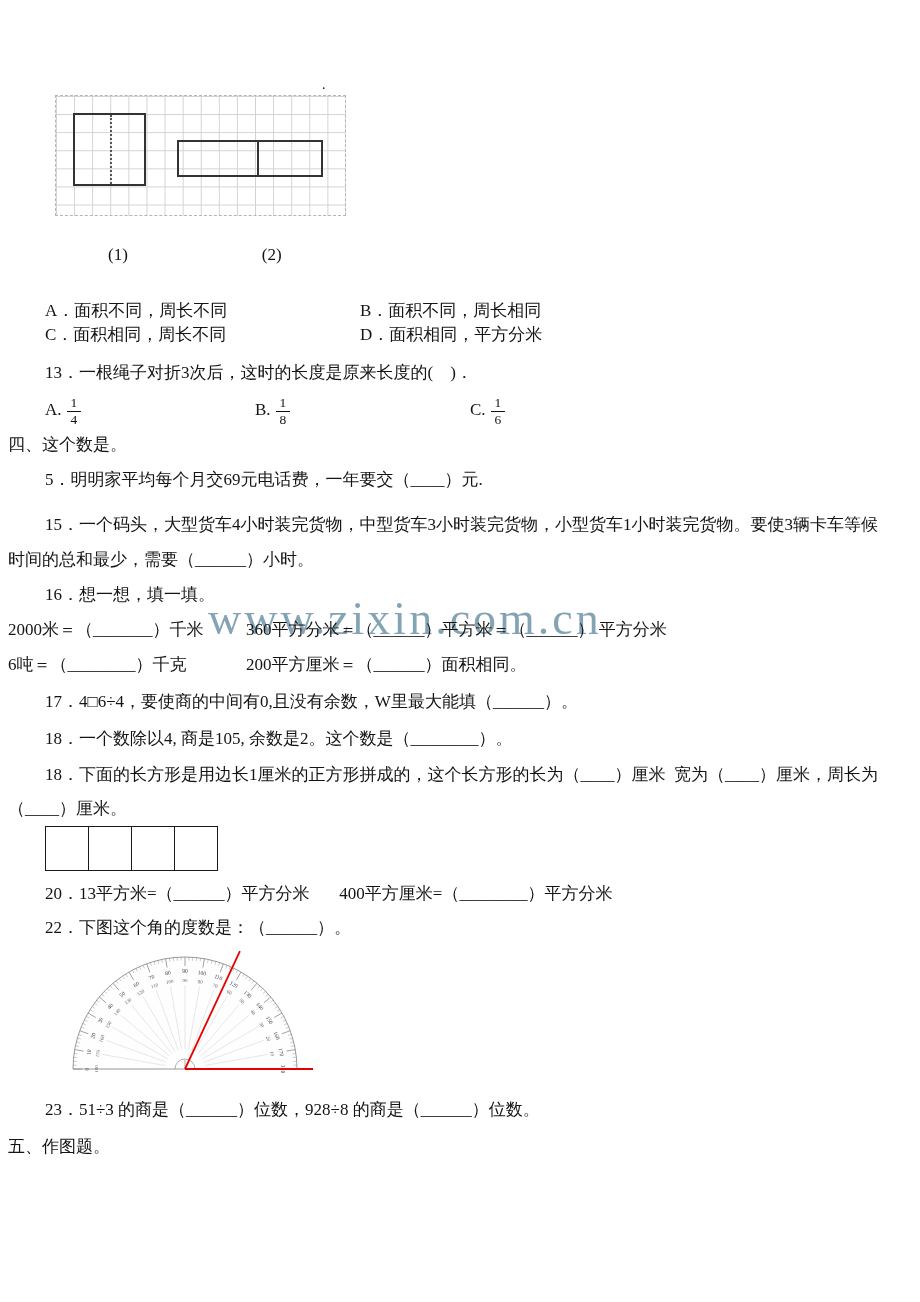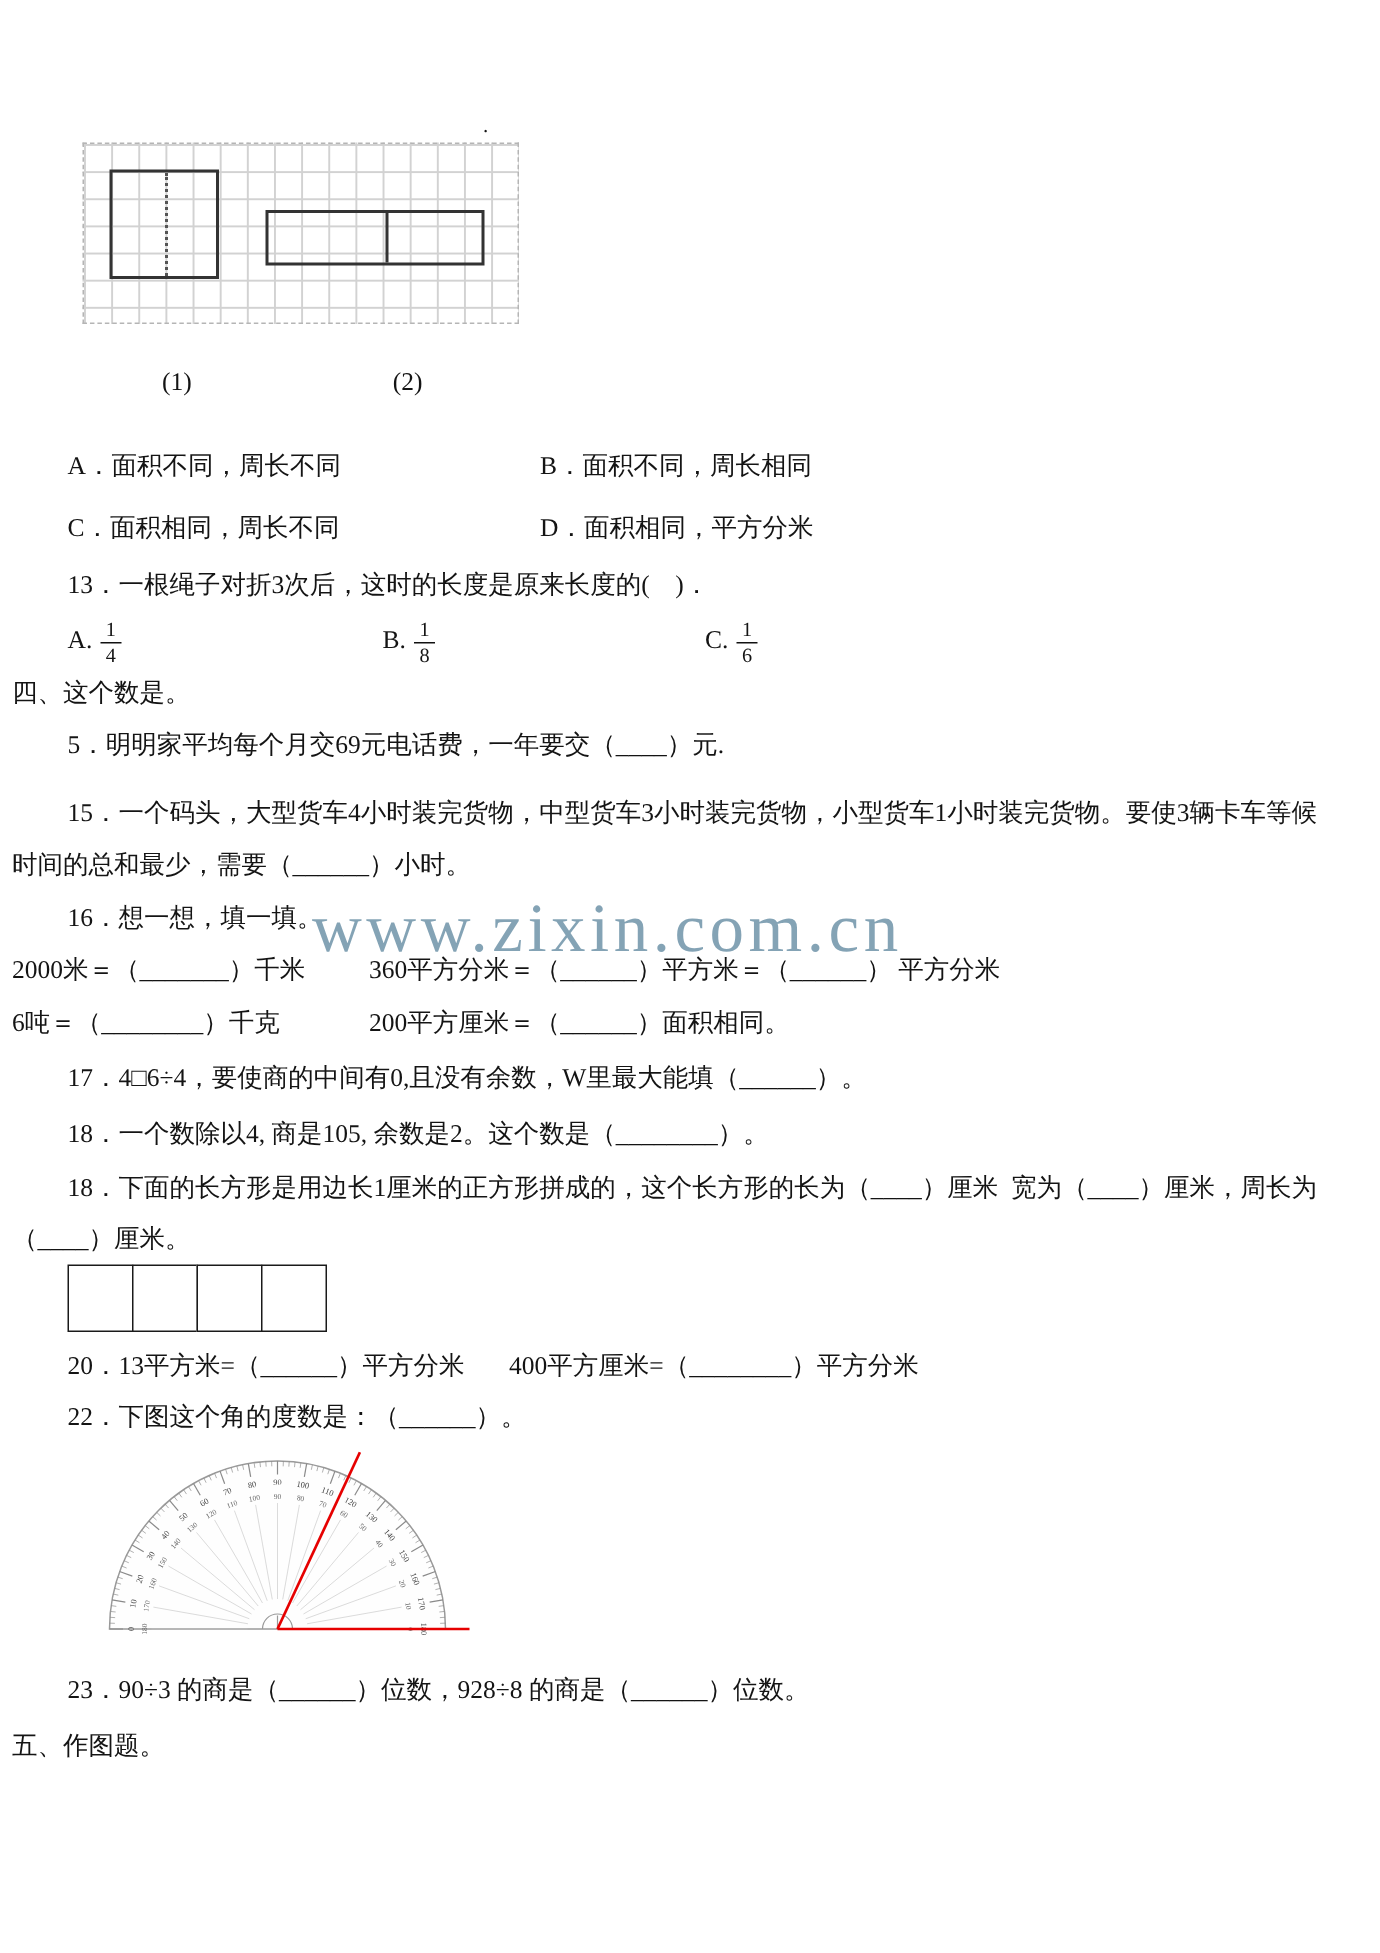--- a/index.html
+++ b/index.html
@@ -64,21 +64,21 @@
   </div>
 
   <div class="fig-labels">
     <span class="l1">(1)</span><span class="l2">(2)</span>
   </div>
 
   <p class="line numbered flexrow" style="margin-top:20px">
     <span style="width:315px">A．面积不同，周长不同</span>
     <span>B．面积不同，周长相同</span>
   </p>
-  <p class="line numbered flexrow" style="margin-top:23px">
+  <p class="line numbered flexrow" style="margin-top:6px">
     <span style="width:315px">C．面积相同，周长不同</span>
     <span>D．面积相同，平方分米</span>
   </p>
 
   <p class="line numbered" style="margin-top:20px">13．一根绳子对折3次后，这时的长度是原来长度的(    )．</p>
 
   <div class="frac-row" style="margin-top:12px">
     <span style="width:210px">
       <span>A.</span><span class="frac">
           <span class="num">1</span>
@@ -280,17 +280,17 @@
           <text x="217" y="119.99999999999999" font-size="5.6" fill="#444" text-anchor="middle" dominant-baseline="middle" transform="rotate(90 217 119.99999999999999)">180</text>
           <text x="208" y="119.99999999999999" font-size="5" fill="#666" text-anchor="middle" dominant-baseline="middle" transform="rotate(90 208 119.99999999999999)">0</text>
         </g>
       <path d="M 110 120 A 10 10 0 0 1 130 120" fill="none" stroke="#9a9a9a" stroke-width="0.8"></path>
       <line x1="120" y1="111" x2="120" y2="120" stroke="#9a9a9a" stroke-width="0.8"></line>
       <line id="red-base-ray" x1="120" y1="120" x2="248" y2="120" stroke="#e60000" stroke-width="1.8"></line>
       <line id="red-angle-ray" x1="120" y1="120" x2="174.94037402629093" y2="2.1799876852355027" stroke="#e60000" stroke-width="1.8"></line>
     </svg>
   </div>
 
-  <p class="line numbered" style="margin-top:14px">23．90÷3 的商是（______）位数，928÷8 的商是（______）位数。</p>
+  <p class="line numbered" style="margin-top:14px">23．51÷3 的商是（______）位数，928÷8 的商是（______）位数。</p>
 
   <p class="line" style="margin-top:19px">五、作图题。</p>
 
 </div>
 
 </body></html>

